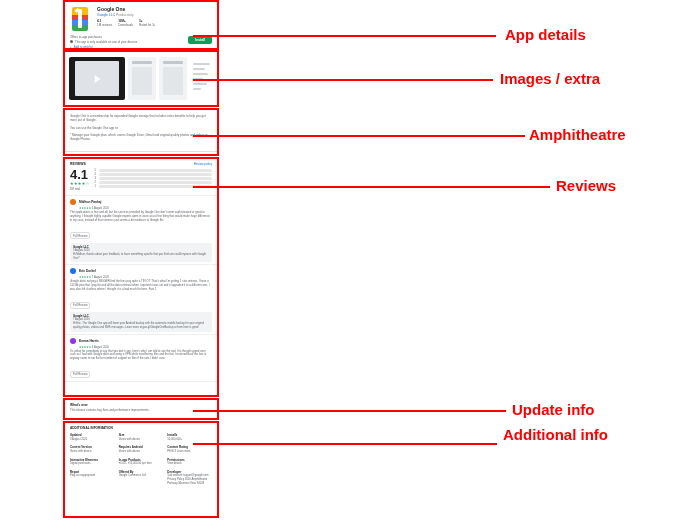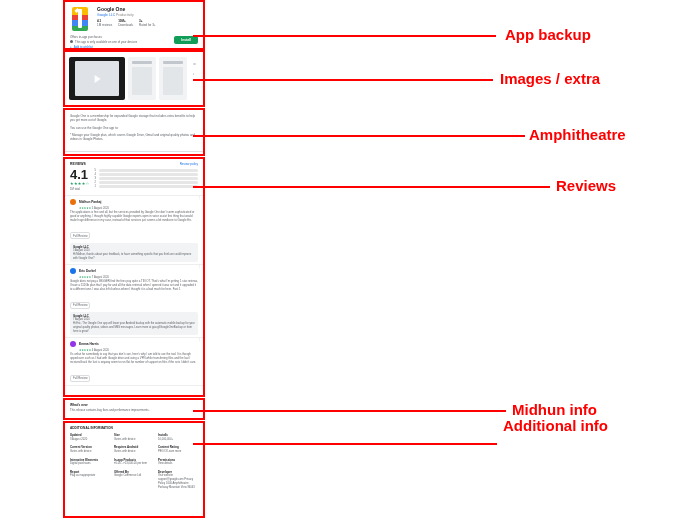--- a/index.html
+++ b/index.html
@@ -20,21 +20,21 @@
     position: absolute;
     left: 63px;
     top: 0px;
     width: 130px;
     height: 518px;
   }
 
   .section {
     position: absolute;
     left: 0;
-    width: 142px;
+    width: 156px;
     box-sizing: border-box;
     border: 2px solid #ff0000;
     background: #ffffff;
     overflow: hidden;
   }
 
   .sec-app      { top: 0px;   height: 50px; }
   .sec-media    { top: 50px;  height: 57px; }
   .sec-desc     { top: 108px; height: 48px; }
   .sec-reviews  { top: 157px; height: 240px; }
@@ -463,28 +463,28 @@
 support@google.com
 Privacy Policy
 1600 Amphitheatre Parkway Mountain View 94043</div>
         </div>
       </div>
     </div>
   </div>
 </div>
 
 <div class="leader" style="left:193px; top:35px; width:303px;"></div>
-<div class="ann-label" style="left:505px; top:26px;">App backup</div>
+<div class="ann-label" style="left:505px; top:26px;">App details</div>
 
 <div class="leader" style="left:193px; top:79px; width:300px;"></div>
 <div class="ann-label" style="left:500px; top:70px;">Images / extra</div>
 
 <div class="leader" style="left:193px; top:135px; width:332px;"></div>
 <div class="ann-label" style="left:529px; top:126px;">Amphitheatre</div>
 
 <div class="leader" style="left:193px; top:186px; width:357px;"></div>
 <div class="ann-label" style="left:556px; top:177px;">Reviews</div>
 
 <div class="leader" style="left:193px; top:410px; width:313px;"></div>
-<div class="ann-label" style="left:512px; top:401px;">Midhun info</div>
+<div class="ann-label" style="left:512px; top:401px;">Update info</div>
 
 <div class="leader" style="left:193px; top:443px; width:304px;"></div>
-<div class="ann-label" style="left:503px; top:417px;">Additional info</div>
+<div class="ann-label" style="left:503px; top:426px;">Additional info</div>
 
 </body></html>

